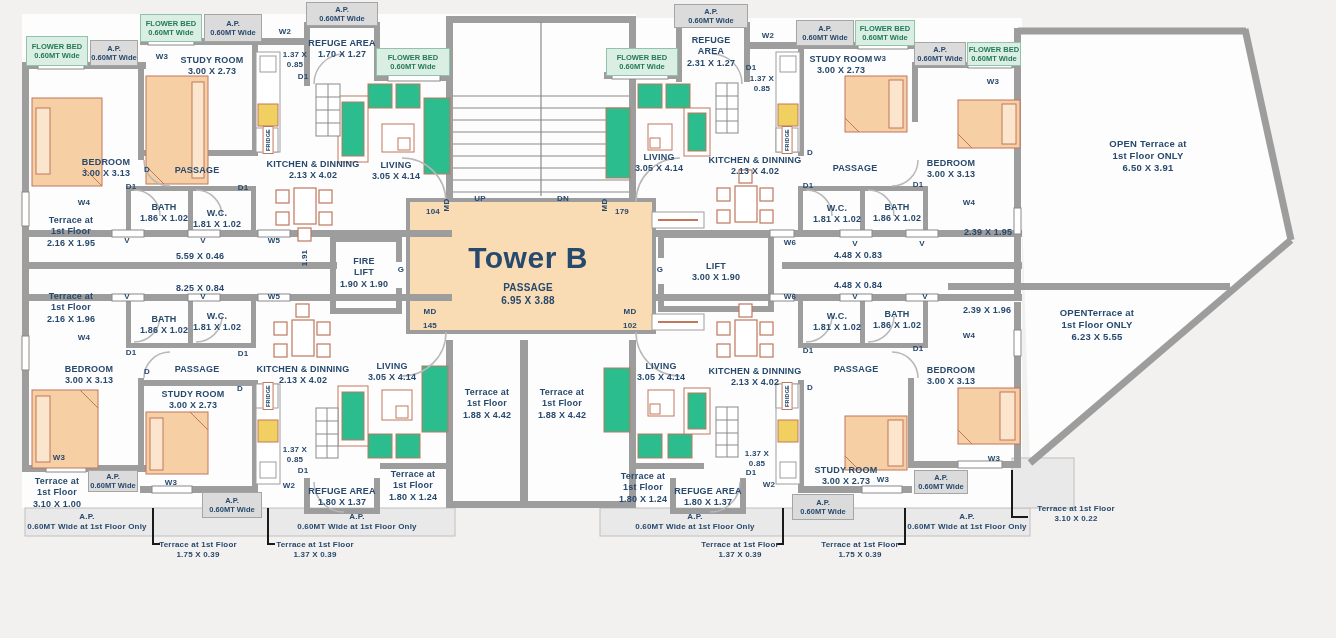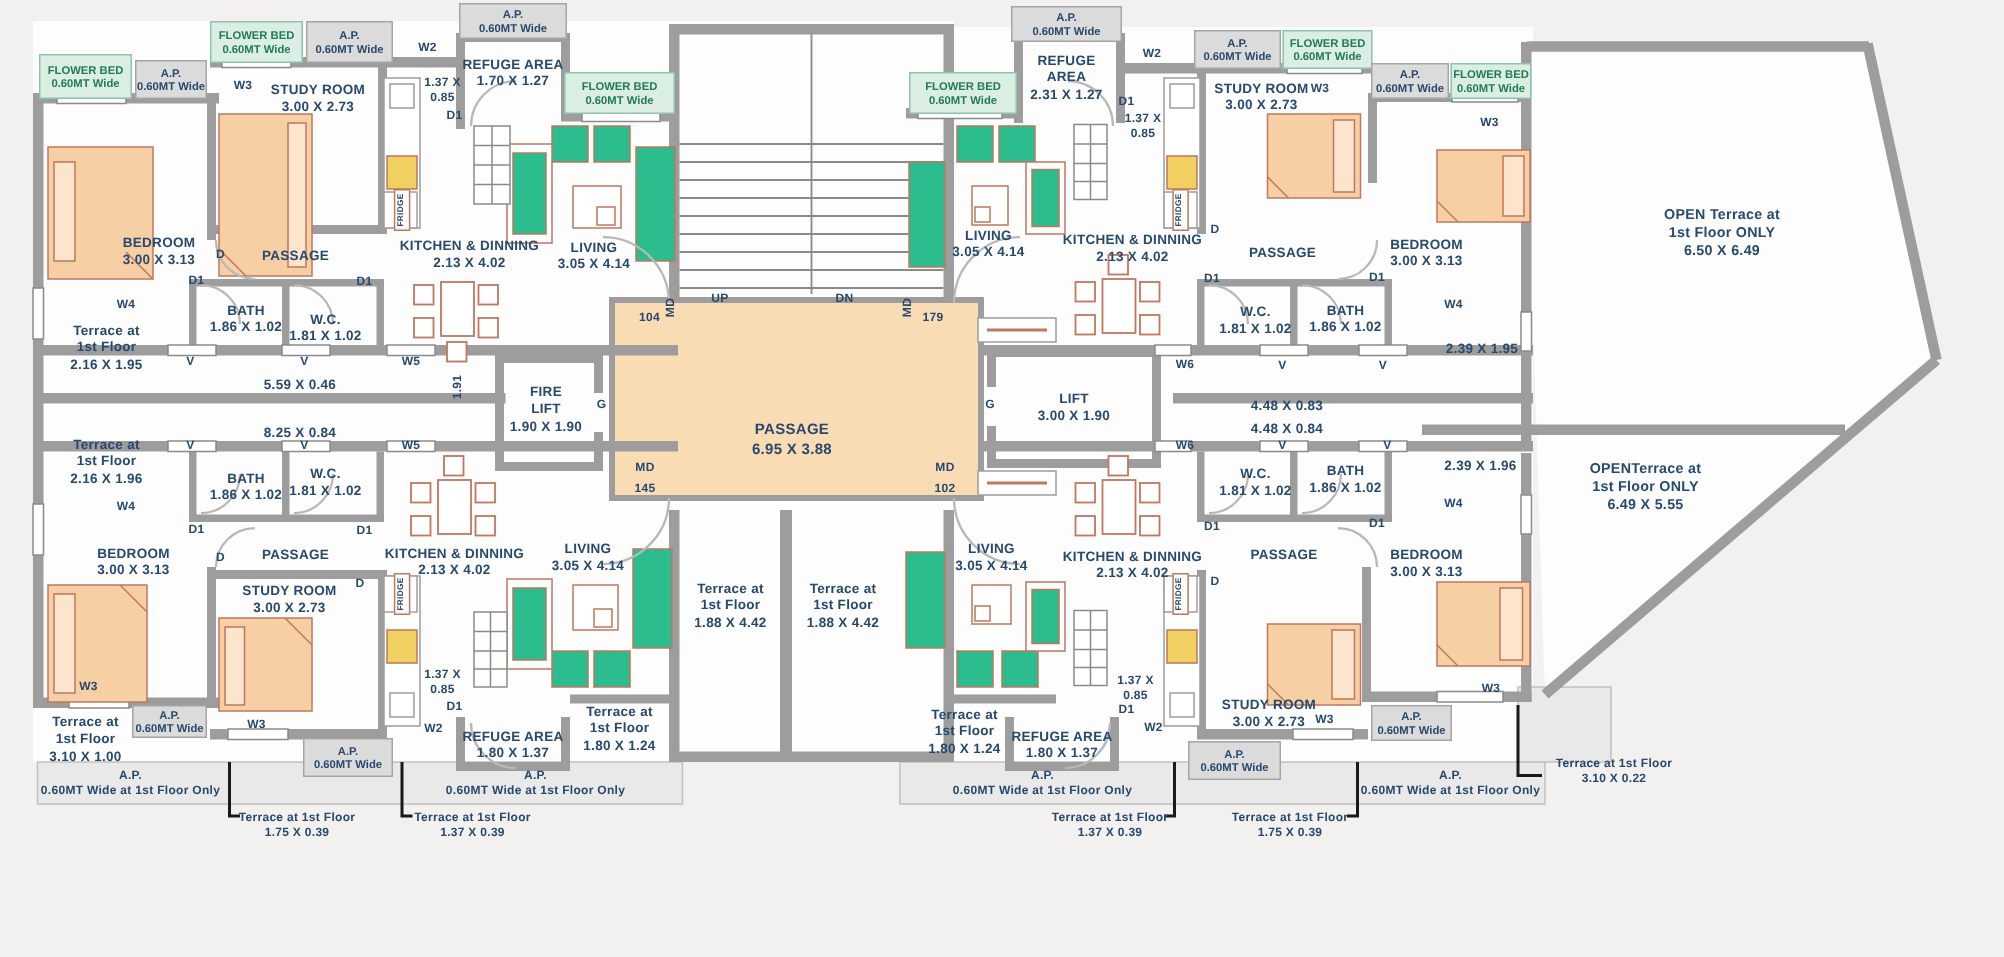--- a/index.html
+++ b/index.html
@@ -416,38 +416,39 @@
 <div class="lbl" style="left:200px;top:289px">8.25 X 0.84</div>
 <div class="lbl tag rot" style="left:305px;top:258px">1.91</div>
 <div class="lbl tag" style="left:127px;top:297px">V</div>
 <div class="lbl tag" style="left:203px;top:297px">V</div>
 <div class="lbl tag" style="left:274px;top:297px">W5</div>
 
 <div class="lbl tag" style="left:480px;top:199px">UP</div>
 <div class="lbl tag" style="left:563px;top:199px">DN</div>
 <div class="lbl tag rot" style="left:605px;top:205px">MD</div>
 <div class="lbl tag" style="left:622px;top:212px">179</div>
+<div class="lbl big" style="left:528px;top:258px">Tower B</div>
 <div class="lbl pass" style="left:528px;top:294px">PASSAGE
 6.95 X 3.88</div>
 <div class="lbl tag" style="left:430px;top:312px">MD</div>
 <div class="lbl tag" style="left:430px;top:326px">145</div>
 <div class="lbl tag" style="left:630px;top:312px">MD</div>
 <div class="lbl tag" style="left:630px;top:326px">102</div>
 <div class="lbl" style="left:364px;top:273px">FIRE
 LIFT
 1.90 X 1.90</div>
 <div class="lbl tag" style="left:401px;top:270px">G</div>
 <div class="lbl" style="left:716px;top:272px">LIFT
 3.00 X 1.90</div>
 <div class="lbl tag" style="left:660px;top:270px">G</div>
 
 <div class="lbl tag" style="left:790px;top:243px">W6</div>
 <div class="lbl tag" style="left:855px;top:244px">V</div>
 <div class="lbl tag" style="left:922px;top:244px">V</div>
-<div class="lbl" style="left:858px;top:271px">4.48 X 0.83</div>
+<div class="lbl" style="left:858px;top:256px">4.48 X 0.83</div>
 <div class="lbl" style="left:858px;top:286px">4.48 X 0.84</div>
 <div class="lbl tag" style="left:790px;top:297px">W6</div>
 <div class="lbl tag" style="left:855px;top:297px">V</div>
 <div class="lbl tag" style="left:925px;top:297px">V</div>
 
 <div class="lbl" style="left:711px;top:52px">REFUGE
 AREA
 2.31 X 1.27</div>
 <div class="lbl tag" style="left:768px;top:36px">W2</div>
 <div class="lbl tag" style="left:751px;top:68px">D1</div>
@@ -468,28 +469,28 @@
 <div class="lbl tag" style="left:808px;top:186px">D1</div>
 <div class="lbl tag" style="left:918px;top:185px">D1</div>
 <div class="lbl" style="left:837px;top:214px">W.C.
 1.81 X 1.02</div>
 <div class="lbl" style="left:897px;top:213px">BATH
 1.86 X 1.02</div>
 <div class="lbl tag" style="left:969px;top:203px">W4</div>
 <div class="lbl" style="left:988px;top:233px">2.39 X 1.95</div>
 <div class="lbl open-lbl" style="left:1148px;top:156px">OPEN Terrace at
 1st Floor ONLY
-6.50 X 6.49</div>
+6.50 X 3.91</div>
 <div class="lbl tag rot fridge" style="left:787px;top:140px">FRIDGE</div>
 
 <div class="lbl" style="left:987px;top:311px">2.39 X 1.96</div>
 <div class="lbl tag" style="left:969px;top:336px">W4</div>
 <div class="lbl open-lbl" style="left:1097px;top:325px">OPENTerrace at
 1st Floor ONLY
-6.49 X 5.55</div>
+6.23 X 5.55</div>
 
 <div class="lbl" style="left:71px;top:308px">Terrace at
 1st Floor
 2.16 X 1.96</div>
 <div class="lbl tag" style="left:84px;top:338px">W4</div>
 <div class="lbl" style="left:164px;top:325px">BATH
 1.86 X 1.02</div>
 <div class="lbl" style="left:217px;top:322px">W.C.
 1.81 X 1.02</div>
 <div class="lbl tag" style="left:131px;top:353px">D1</div>

